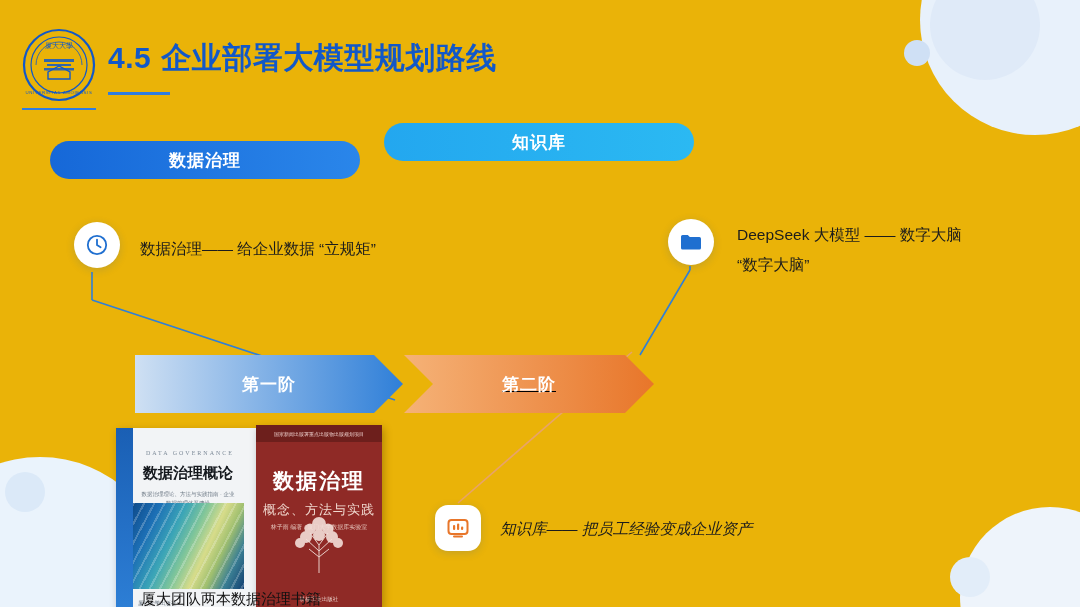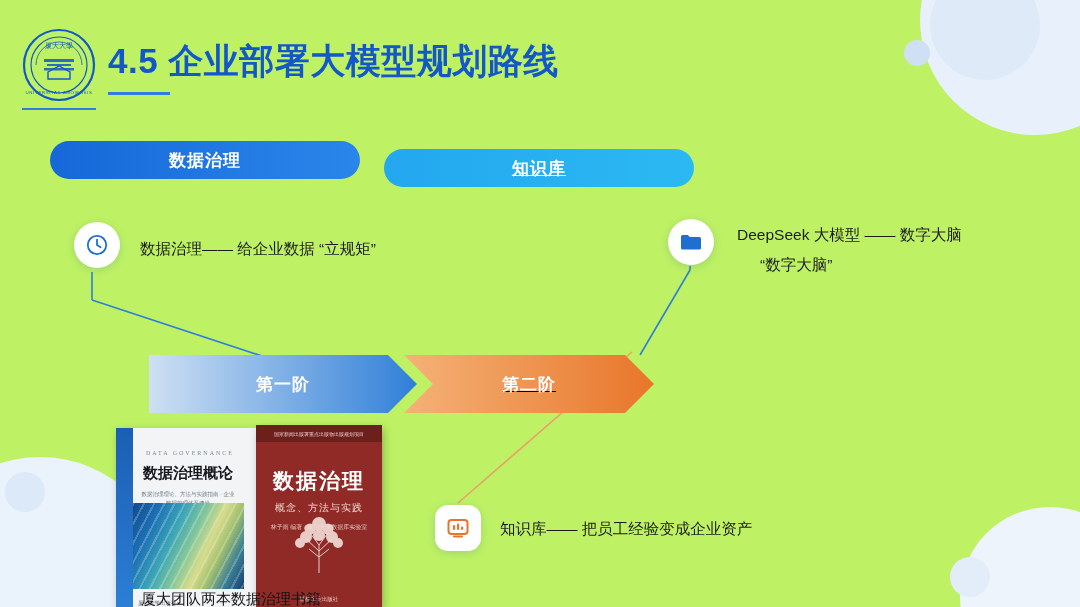--- a/index.html
+++ b/index.html
@@ -10,21 +10,21 @@
     width: 1080px;
     height: 607px;
     overflow: hidden;
     background: #ffffff;
     font-family: "Liberation Sans", sans-serif;
     position: relative;
   }
   .slide {
     position: absolute;
     inset: 0;
-    background: #bef264;
+    background: #eab308;
     overflow: hidden;
   }
 
   
   .blob {
     position: absolute;
     border-radius: 50%;
     pointer-events: none;
   }
   .blob-tr1 {
@@ -67,21 +67,21 @@
   .logo {
     position: absolute;
     left: 22px; top: 28px;
     width: 74px; height: 74px;
   }
   .logo svg { display: block; }
 
   .title {
     position: absolute;
     left: 108px; top: 38px;
-    font-size: 35px;
+    font-size: 30px;
     font-weight: bold;
     color: #1258c8;
     letter-spacing: 0.5px;
     white-space: nowrap;
   }
   .title .num { margin-right: 10px; }
 
   .title-underline {
     position: absolute;
     left: 108px; top: 92px;
@@ -102,21 +102,21 @@
     border-radius: 19px;
     color: #fff;
     font-size: 17px;
     font-weight: bold;
     display: flex;
     align-items: center;
     justify-content: center;
     letter-spacing: 1px;
   }
   .pill-1 { left: 50px;  top: 141px; width: 310px; background: linear-gradient(90deg,#1668d8,#2a86ea); }
-  .pill-2 { left: 384px; top: 149px; width: 310px; background: linear-gradient(90deg,#23a7ef,#2bb9f2); text-decoration: underline; }
+  .pill-2 { left: 384px; top: 123px; width: 310px; background: linear-gradient(90deg,#23a7ef,#2bb9f2); }
   .pill-3 { left: 718px; top: 141px; width: 312px; background: linear-gradient(90deg,#1f6fdc,#2b82e6); }
 
   
   .icon-circle {
     position: absolute;
     width: 46px; height: 46px;
     border-radius: 50%;
     background: #ffffff;
     box-shadow: 0 2px 9px rgba(40,90,160,0.20);
     display: flex;
@@ -140,22 +140,22 @@
   
   .note {
     position: absolute;
     font-size: 15.5px;
     color: #1c1c1c;
     line-height: 30px;
     white-space: nowrap;
   }
   .note-1 { left: 140px; top: 234px; }
   .note-2 { left: 737px; top: 220px; }
-  .note-2b { left: 737px; top: 250px; margin-left: 23px; }
-  .note-3 { left: 500px; top: 514px; }
+  .note-2b { left: 737px; top: 250px; }
+  .note-3 { left: 500px; top: 514px; font-style: italic; }
 
   
   .connector {
     position: absolute;
     pointer-events: none;
   }
 
   
   .chev-wrap {
     position: absolute;
@@ -167,21 +167,21 @@
     height: 100%;
     display: flex;
     align-items: center;
     justify-content: center;
     color: #ffffff;
     font-size: 17px;
     font-weight: bold;
     letter-spacing: 1px;
     clip-path: polygon(0 0, calc(100% - 29px) 0, 100% 50%, calc(100% - 29px) 100%, 0 100%, 29px 50%);
   }
-  .chev-1 { left: 142px; width: 268px; padding-left: 7px; }
+  .chev-1 { left: 128px; width: 268px; padding-left: 7px; }
   .chev-1 .chev { background: linear-gradient(90deg,#cfe0f3,#2f7fd8); clip-path: polygon(0 0, calc(100% - 29px) 0, 100% 50%, calc(100% - 29px) 100%, 0 100%, 0 100%, 0 0); }
   .chev-1 .chev { clip-path: polygon(0 0, calc(100% - 29px) 0, 100% 50%, calc(100% - 29px) 100%, 0 100%); }
   .chev-2 { left: 404px; width: 250px; text-decoration: underline; }
   .chev-2 .chev { background: linear-gradient(90deg,#f5b277,#e8762a); }
   .chev-3 { left: 648px; width: 272px; }
   .chev-3 .chev { background: linear-gradient(90deg,#85b4e6,#2a6fc9); }
 
   
   .book {
     position: absolute;
@@ -252,21 +252,21 @@
   }
   .b2-title {
     position: absolute; left: 0; top: 42px;
     width: 100%; text-align: center;
     font-size: 21px; font-weight: bold; color: #ffffff;
     letter-spacing: 2px;
   }
   .b2-sub {
     position: absolute; left: 0; top: 76px;
     width: 100%; text-align: center;
-    font-size: 10px; color: #f0d9cf; letter-spacing: 1px;
+    font-size: 13px; color: #f0d9cf; letter-spacing: 1px;
   }
   .b2-auth {
     position: absolute; left: 0; top: 98px;
     width: 100%; text-align: center;
     font-size: 6px; color: #e6c6bd; line-height: 9px;
   }
   .b2-tree {
     position: absolute; left: 50%; bottom: 30px;
     transform: translateX(-50%);
   }

